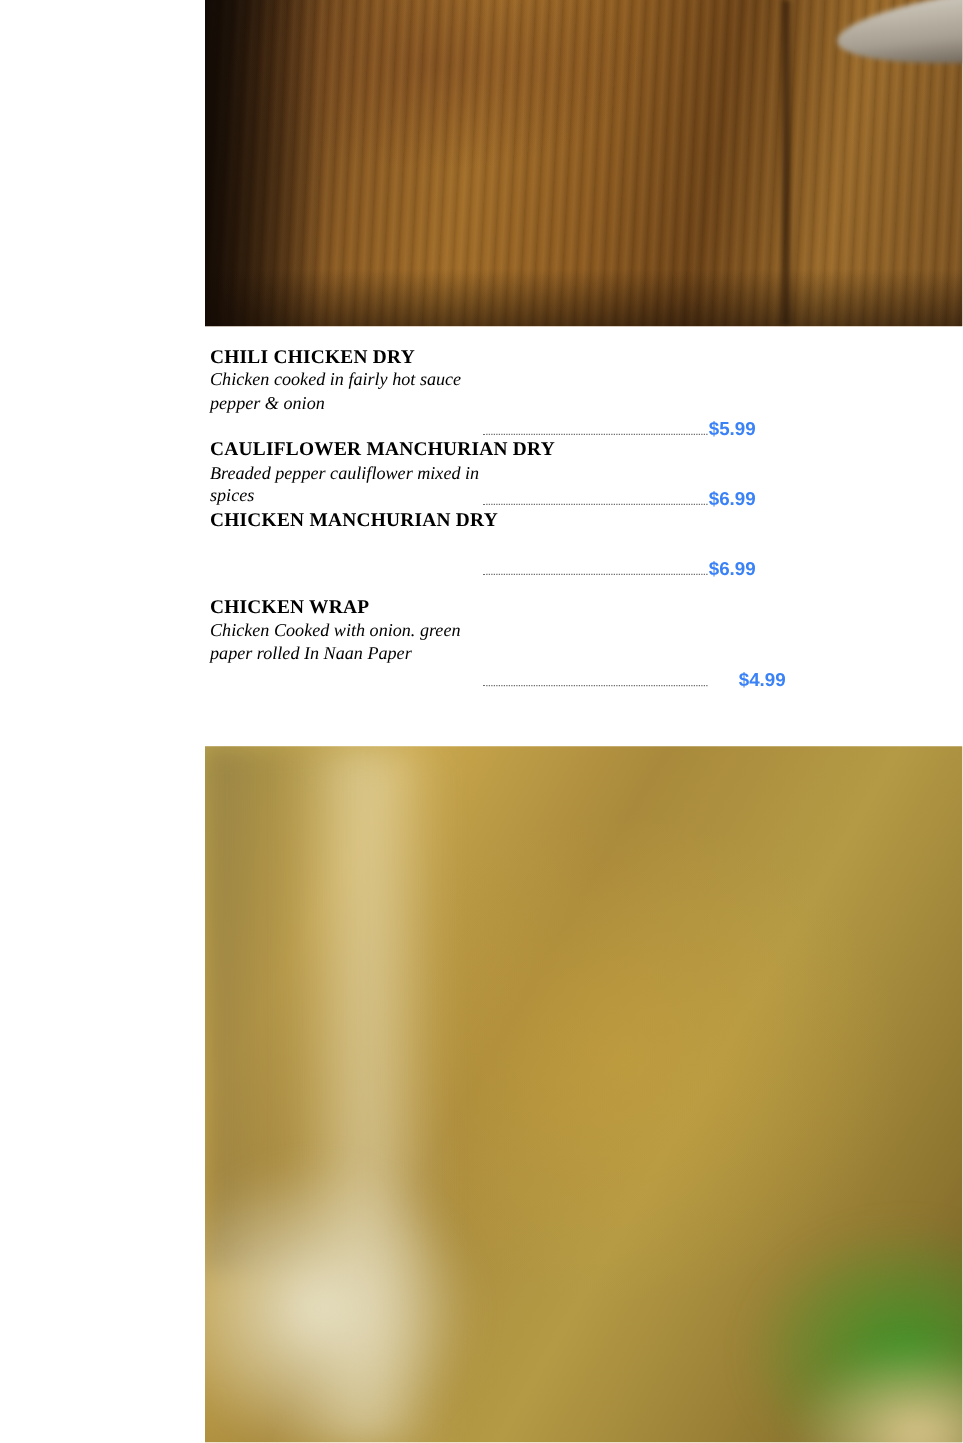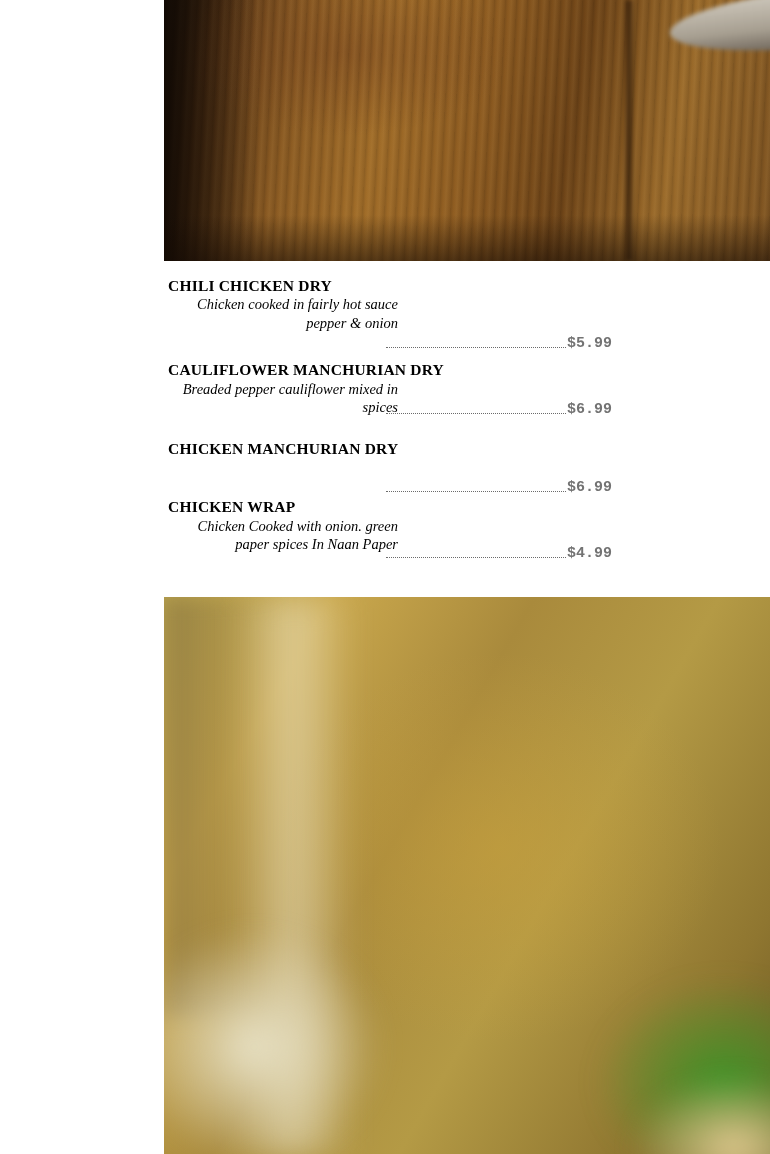--- a/index.html
+++ b/index.html
@@ -155,56 +155,55 @@
   }
 
   .item-desc {
     font-family: "Liberation Serif", serif;
     font-style: italic;
     font-size: 14.5px;
     color: #000000;
     line-height: 1.28;
     padding-left: 4px;
     max-width: 230px;
-    text-align: right;
   }
 
   .price-row {
     position: absolute;
     left: 222px;
     width: 384px;
     display: flex;
     align-items: flex-end;
   }
 
   .leader {
     flex: 0 0 180px;
     border-bottom: 1px dotted #6b6b6b;
     height: 1px;
     margin-bottom: 4px;
   }
 
   .price {
-    font-family: Liberation Mono, monospace;
+    font-family: Liberation Sans, sans-serif;
     font-weight: bold;
     font-size: 15px;
-    color: #737373;
+    color: #3b82f6;
     padding-left: 1px;
     white-space: nowrap;
   }
 
   
   .i0 { margin-top: 0px; }
   .i0 .price-row { top: 40px; }
-  .i1 { margin-top: 28px; }
+  .i1 { margin-top: 18px; }
   .i1 .price-row { top: 21px; }
-  .i2 { margin-top: 22px; }
+  .i2 { }
   .i2 .price-row { top: 21px; }
-  .i3 { margin-top: 21px; }
-  .i3 .price-row { top: 28px; }
+  .i3 { margin-top: 32px; }
+  .i3 .price-row { top: 40px; gap: 24px; }
 </style>
 </head>
 <body>
 
 <div class="page">
 
   <div class="photo photo-top">
     <div class="grain"></div>
     <div class="seam"></div>
     <div class="plate"></div>
@@ -242,21 +241,21 @@
         <div class="price-row">
           <div class="leader"></div>
           <div class="price">$6.99</div>
         </div>
       </div>
     </div>
 
     <div class="item i3">
       <div class="item-name">CHICKEN WRAP</div>
       <div class="item-body">
-        <div class="item-desc">Chicken Cooked with onion. green paper spices In Naan Paper</div>
+        <div class="item-desc">Chicken Cooked with onion. green paper rolled In Naan Paper</div>
         <div class="price-row">
           <div class="leader"></div>
           <div class="price">$4.99</div>
         </div>
       </div>
     </div>
 
   </div>
 
   <div class="photo photo-bottom">

